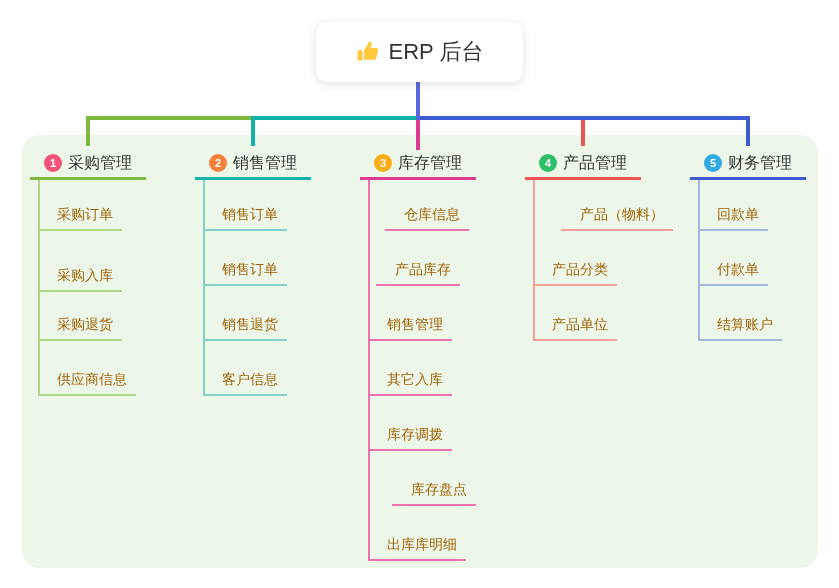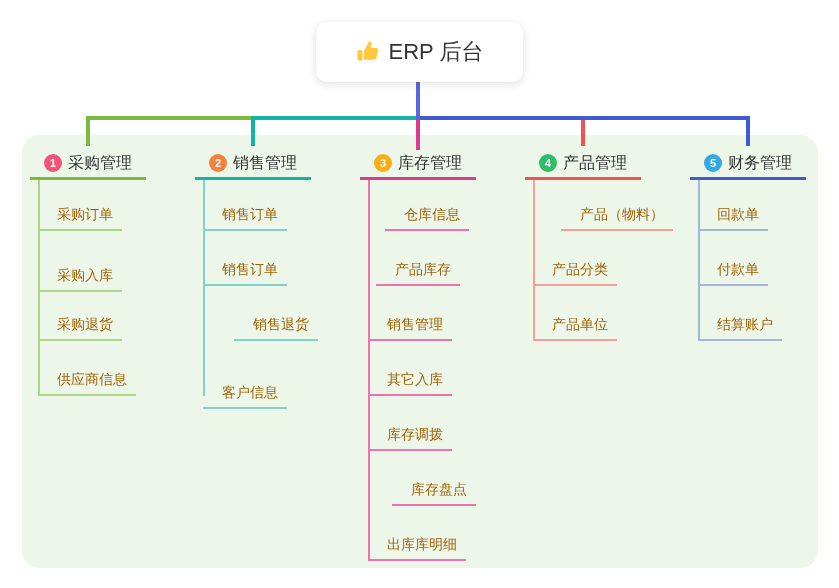--- a/index.html
+++ b/index.html
@@ -72,22 +72,22 @@
       <div class="child-node" style="left: 38px; top: 265px; border-bottom: 2px solid rgb(175, 214, 135);">采购入库</div>
       <div class="child-node" style="left: 38px; top: 314px; border-bottom: 2px solid rgb(175, 214, 135);">采购退货</div>
       <div class="child-node" style="left: 38px; top: 369px; border-bottom: 2px solid rgb(175, 214, 135);">供应商信息</div>
       <div class="parent-node" style="left: 195px; top: 149px; border-bottom: 3px solid rgb(19, 179, 171);">
         <span class="badge" style="background: rgb(245, 130, 60);">2</span>
         <span>销售管理</span>
       </div>
       <div class="spine" style="left: 203px; top: 177px; height: 219px; background: rgb(130, 210, 204);"></div>
       <div class="child-node" style="left: 203px; top: 204px; border-bottom: 2px solid rgb(130, 210, 204);">销售订单</div>
       <div class="child-node" style="left: 203px; top: 259px; border-bottom: 2px solid rgb(130, 210, 204);">销售订单</div>
-      <div class="child-node" style="left: 203px; top: 314px; border-bottom: 2px solid rgb(130, 210, 204); margin-left: 31px;">销售退货</div>
-      <div class="child-node" style="left: 203px; top: 369px; border-bottom: 2px solid rgb(130, 210, 204); margin-top: 13px;">客户信息</div>
+      <div class="child-node" style="left: 203px; top: 314px; border-bottom: 2px solid rgb(130, 210, 204);">销售退货</div>
+      <div class="child-node" style="left: 203px; top: 369px; border-bottom: 2px solid rgb(130, 210, 204);">客户信息</div>
       <div class="parent-node" style="left: 360px; top: 149px; border-bottom: 3px solid rgb(220, 59, 144);">
         <span class="badge" style="background: rgb(251, 173, 22);">3</span>
         <span>库存管理</span>
       </div>
       <div class="spine" style="left: 368px; top: 177px; height: 384px; background: rgb(239, 114, 174);"></div>
       <div class="child-node" style="left: 368px; top: 204px; border-bottom: 2px solid rgb(239, 114, 174); margin-left: 17px;">仓库信息</div>
       <div class="child-node" style="left: 376px; top: 259px; border-bottom: 2px solid rgb(239, 114, 174);">产品库存</div>
       <div class="child-node" style="left: 368px; top: 314px; border-bottom: 2px solid rgb(239, 114, 174);">销售管理</div>
       <div class="child-node" style="left: 368px; top: 369px; border-bottom: 2px solid rgb(239, 114, 174);">其它入库</div>
       <div class="child-node" style="left: 368px; top: 424px; border-bottom: 2px solid rgb(239, 114, 174);">库存调拨</div>

